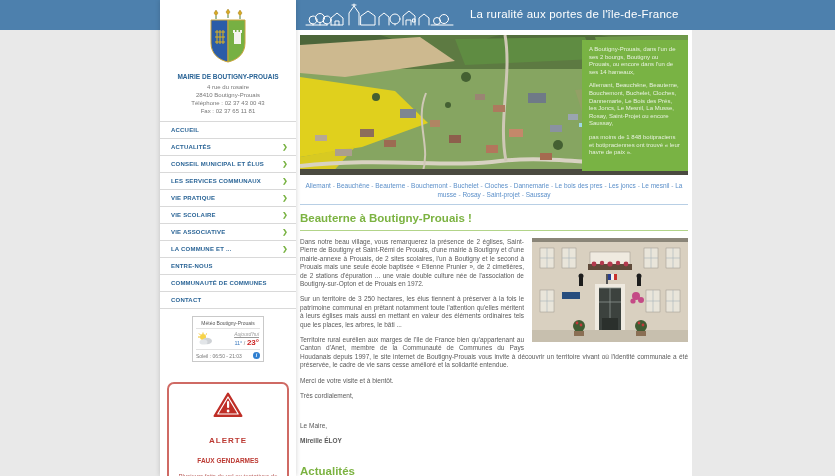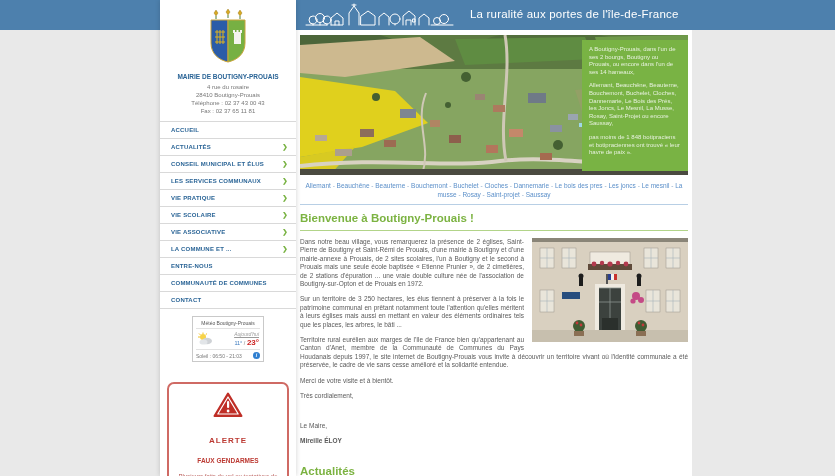--- a/index.html
+++ b/index.html
@@ -220,21 +220,21 @@
         <p>A Boutigny-Prouais, dans l'un de ses 2 bourgs, Boutigny ou Prouais, ou encore dans l'un de ses 14 hameaux,</p>
         <p>Allemant, Beauchêne, Beauterne, Bouchemont, Buchelet, Cloches, Dannemarie, Le Bois des Prés, les Joncs, Le Mesnil, La Musse, Rosay, Saint-Projet ou encore Saussay,</p>
         <p>pas moins de 1 848 botipraciens et botipraciennes ont trouvé « leur havre de paix ».</p>
       </div>
     </div>
 
     <div class="hamlets"><a>Allemant</a><span> - </span><a>Beauchêne</a><span> - </span><a>Beauterne</a><span> - </span><a>Bouchemont</a><span> - </span><a>Buchelet</a><span> - </span><a>Cloches</a><span> - </span><a>Dannemarie</a><span> - </span><a>Le bois des pres</a><span> - </span><a>Les joncs</a><span> - </span><a>Le mesnil</a><span> - </span><a>La musse</a><span> - </span><a>Rosay</a><span> - </span><a>Saint-projet</a><span> - </span><a>Saussay</a></div>
 
     <hr class="rule">
 
-    <h1 class="h-green">Bienvenue à Boutigny-Prouais !</h1>
+    <h1 class="h-green">Beauterne à Boutigny-Prouais !</h1>
 
     <div class="article">
       <svg class="mairie-photo" width="156" height="104" viewBox="0 0 156 104" preserveAspectRatio="none">
         <rect width="156" height="104" fill="#d9d0c0"></rect>
         <rect width="156" height="4" fill="#8a8578"></rect>
         <rect x="0" y="92" width="156" height="12" fill="#c7bfae"></rect>
         <g fill="#e9e5da" stroke="#9a948a" stroke-width=".5">
           <rect x="8" y="10" width="14" height="20"></rect>
             <rect x="30" y="10" width="14" height="20"></rect>
           <rect x="112" y="10" width="14" height="20"></rect>

